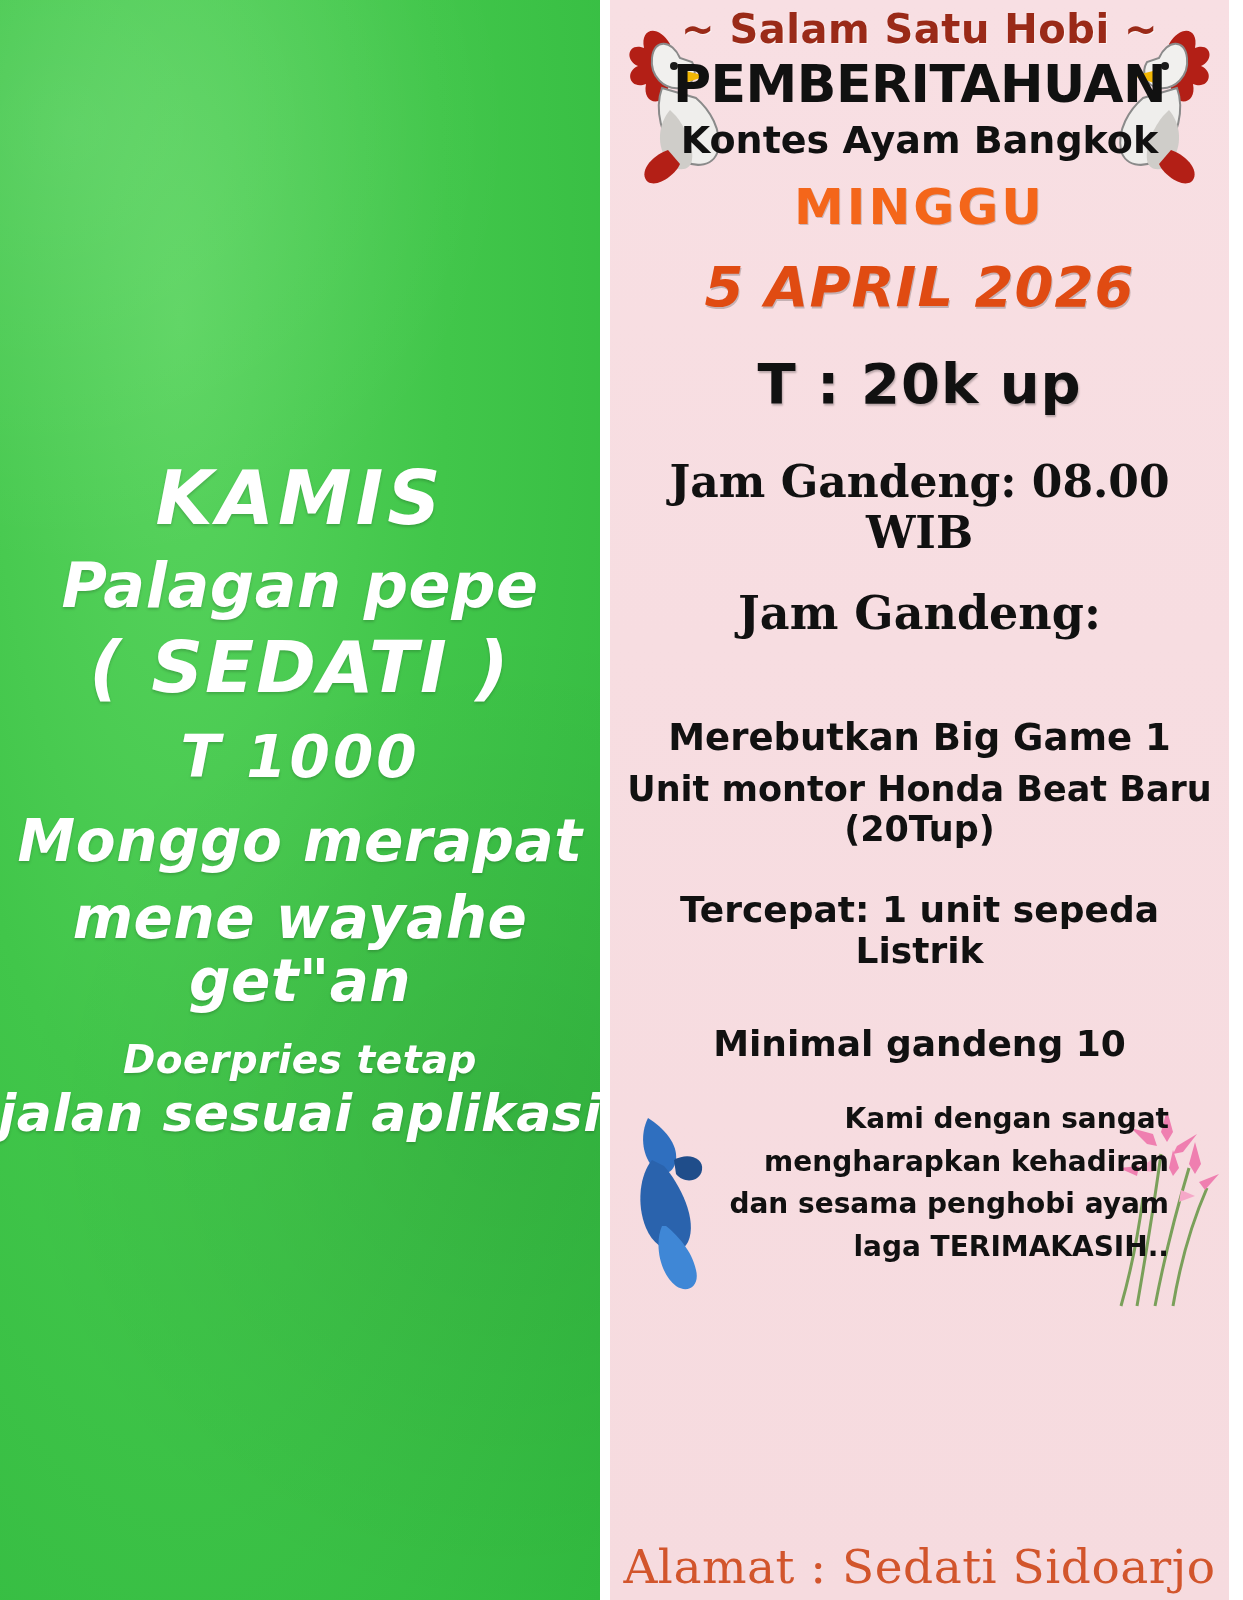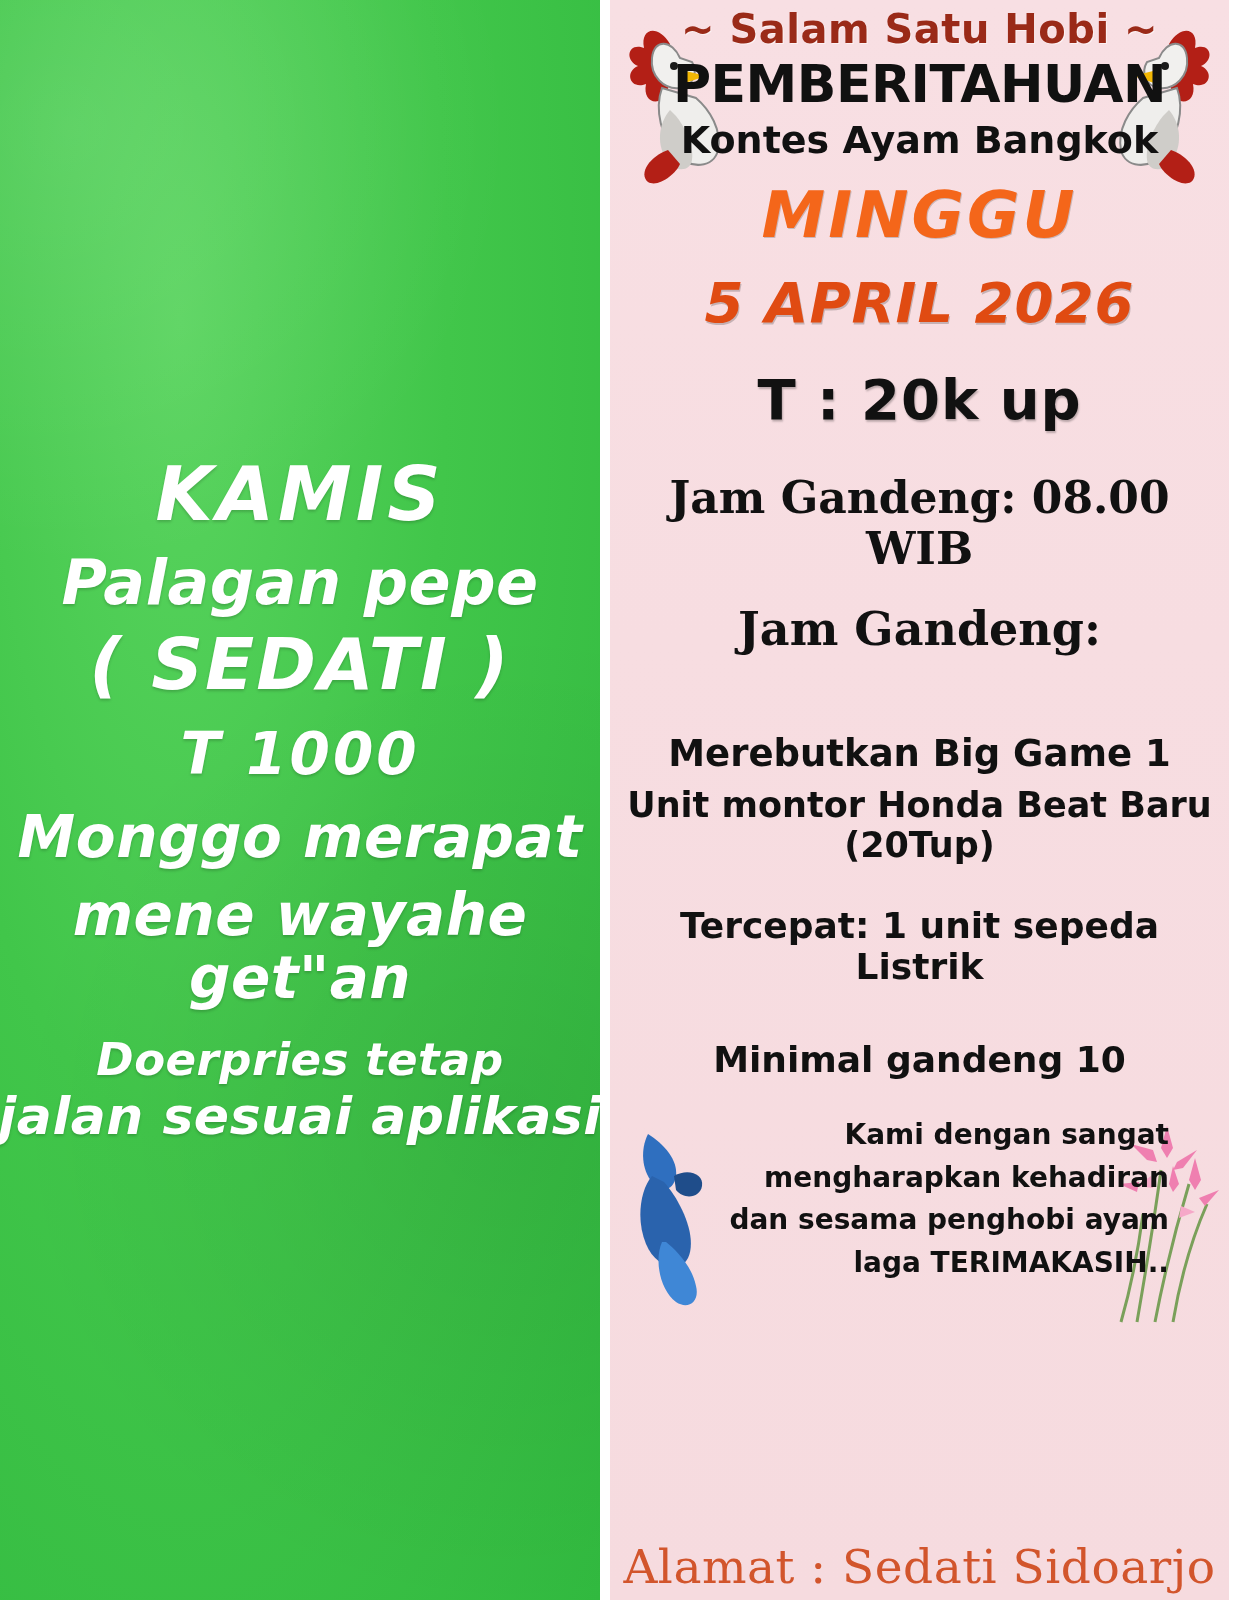--- a/index.html
+++ b/index.html
@@ -63,21 +63,21 @@
     white-space: nowrap;
   }
   .l-kamis { font-size: 74px; letter-spacing: 4px; margin-bottom: 16px; }
   .l-place { font-size: 62px; margin-bottom: 10px; font-weight: bold; }
   .l-sedati { font-size: 72px; letter-spacing: 2px; margin-bottom: 22px; }
   .l-t1000 { font-size: 58px; letter-spacing: 3px; margin-bottom: 22px; }
   .l-open { font-size: 56px; margin-bottom: 30px; }
   .l-mon1 { font-size: 58px; margin-bottom: 16px; }
   .l-mon2 { font-size: 58px; margin-bottom: 2px; }
   .l-mon3 { font-size: 58px; margin-bottom: 26px; }
-  .l-doer1 { font-size: 45px; margin-bottom: 6px; }
+  .l-doer1 { font-size: 39px; margin-bottom: 6px; }
   .l-doer2 { font-size: 52px; }
 
   
   .divider {
     width: 10px;
     height: 1600px;
     background: #ffffff;
   }
 
   
@@ -121,22 +121,21 @@
     font-weight: bold;
     font-size: 38px;
     color: #111111;
     margin-top: 4px;
     position: relative;
     z-index: 3;
   }
   .r-minggu {
     font-family: "DejaVu Sans", sans-serif;
     font-weight: bold;
-    font-style: italic;
-    font-size: 64px;
+    font-size: 50px;
     color: #f4661a;
     letter-spacing: 3px;
     margin-top: 16px;
     text-shadow: 1px 1px 0 rgba(0,0,0,0.18);
   }
   .r-date {
     font-family: "DejaVu Sans", sans-serif;
     font-weight: bold;
     font-style: italic;
     font-size: 56px;

